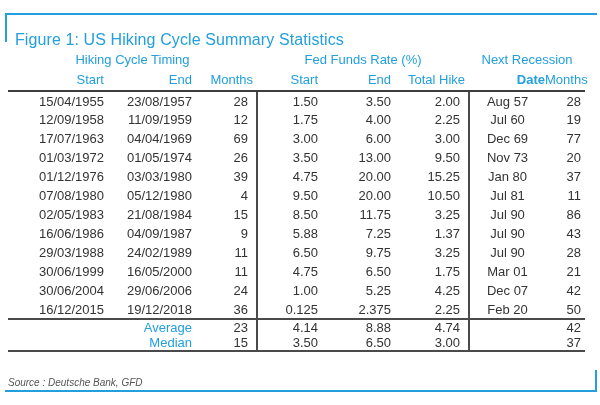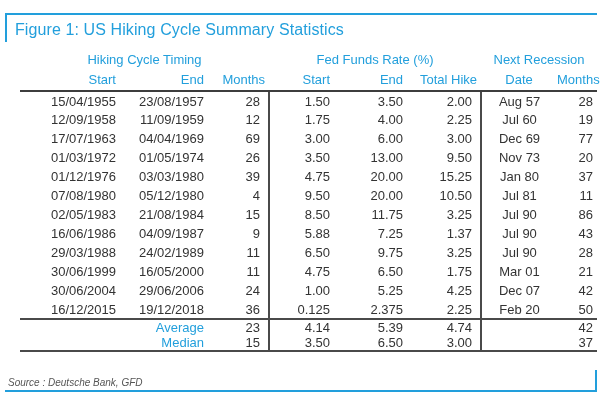--- a/index.html
+++ b/index.html
@@ -7,34 +7,34 @@
   body {
     width:600px; height:405px;
     font-family:"Liberation Sans", sans-serif;
     position:relative; overflow:hidden;
   }
   .figure { position:absolute; inset:0; background:#fff; }
 
   .top-rule { position:absolute; left:5px; right:3px; top:13px; height:2px; background:#229FDC; }
   .title-bar { position:absolute; left:5px; top:15px; display:flex; align-items:flex-start; }
   .left-tick { width:2px; height:27px; background:#229FDC; flex:0 0 2px; }
-  .fig-title { color:#229FDC; font-size:16px; line-height:18px; padding:6px 0 0 8px; letter-spacing:0.1px; }
+  .fig-title { color:#229FDC; font-size:16px; line-height:18px; padding:16px 0 0 8px; letter-spacing:0.1px; }
 
   table.summary {
-    position:absolute; top:50px; left:20px;
+    position:absolute; top:50px; left:8px;
     width:577px; border-collapse:collapse; table-layout:fixed;
     font-size:13px; color:#333;
   }
   thead th { color:#229FDC; font-weight:normal; }
   tr.group-row th { font-size:13px; height:18px; text-align:center; vertical-align:bottom; padding-bottom:1px; }
   tr.col-row th {
     font-size:13px; height:23px; text-align:right; vertical-align:middle;
     padding-right:4px; border-bottom:2px solid #3d3d3d;
   }
-  tr.col-row th.date-col { text-align:center; padding-right:0; }
+  tr.col-row th.date-col { padding-right:0;font-weight:bold; }
 
   tbody td {
     height:19px; text-align:right; padding-right:4px;
     white-space:nowrap; overflow:hidden; vertical-align:middle;
   }
   tbody td.sep { border-right:2px solid #4a4a4a; padding-right:8px; }
   tbody td.date { text-align:center; padding-right:0; }
 
   tbody.data-body tr:last-child td { border-bottom:2px solid #4a4a4a; }
   tbody.summary-body td { height:16px; }
@@ -207,21 +207,21 @@
           <td class="sep">2.25</td>
           <td class="date">Feb 20</td>
           <td>50</td>
         </tr>
       </tbody>
     <tbody class="summary-body">
         <tr>
           <td class="sum-label" colspan="2">Average</td>
           <td class="sep">23</td>
           <td>4.14</td>
-          <td>5.39</td>
+          <td>8.88</td>
           <td class="sep">4.74</td>
           <td class="date"></td>
           <td>42</td>
         </tr>
         <tr>
           <td class="sum-label" colspan="2">Median</td>
           <td class="sep">15</td>
           <td>3.50</td>
           <td>6.50</td>
           <td class="sep">3.00</td>

